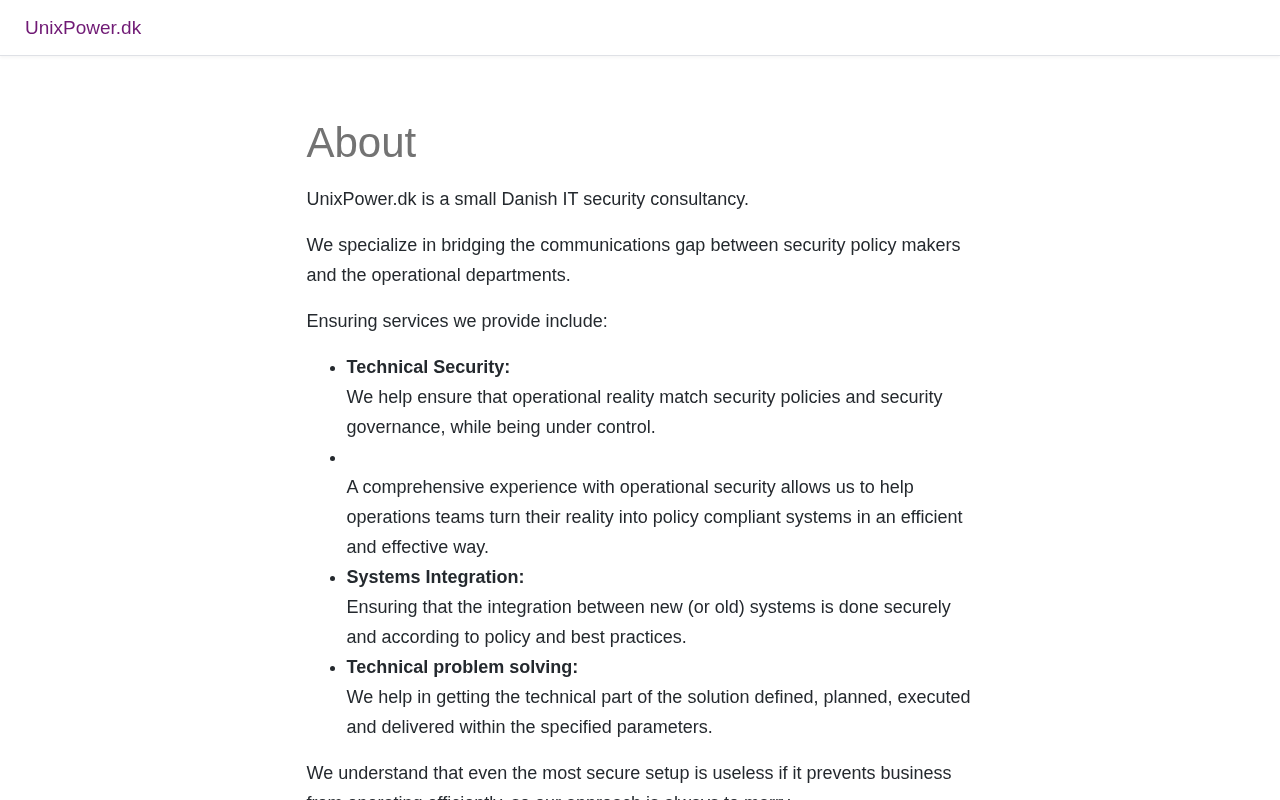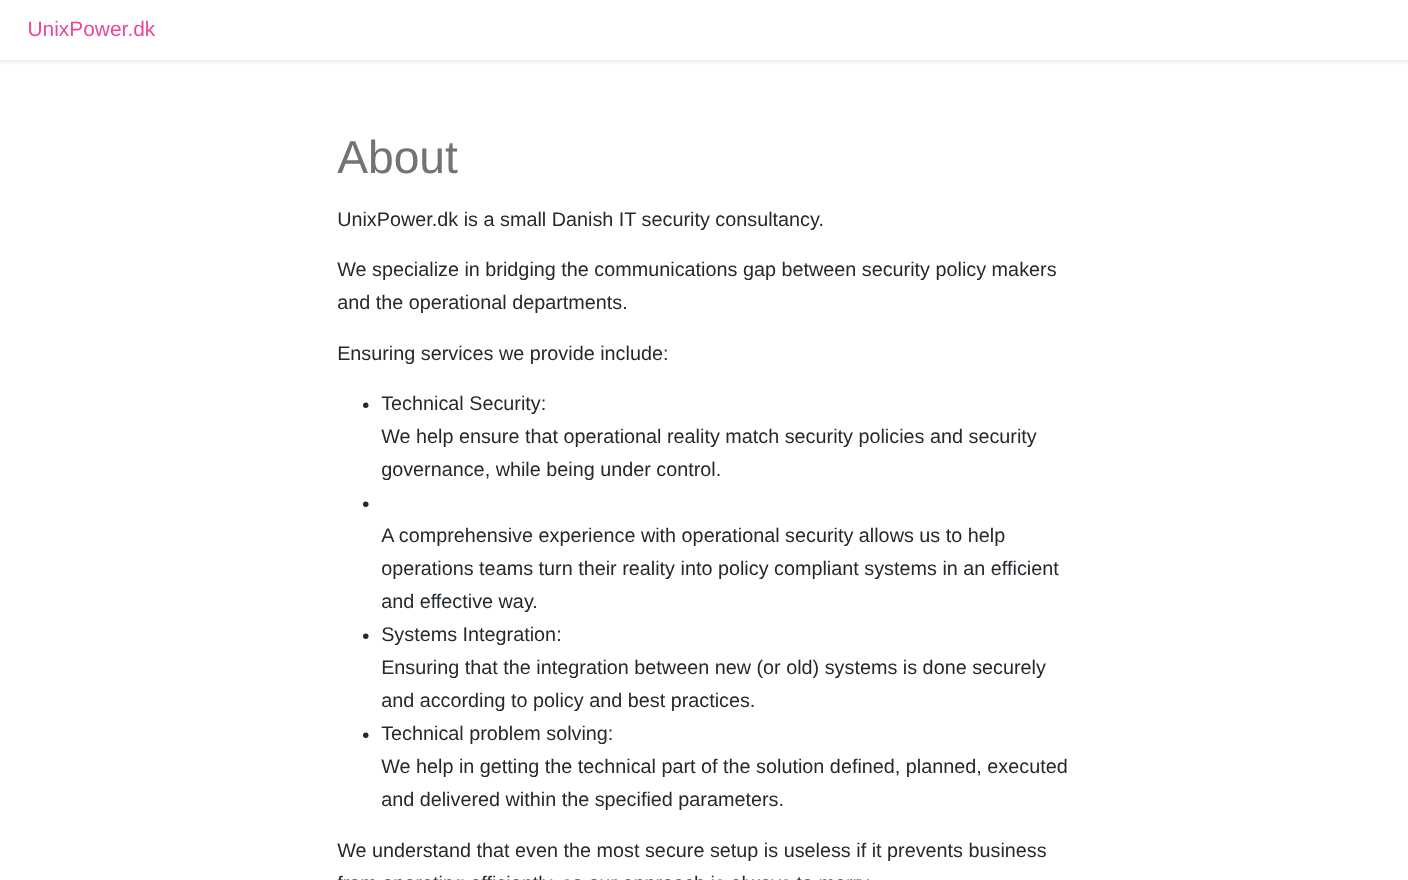--- a/index.html
+++ b/index.html
@@ -19,21 +19,21 @@
     background: #ffffff;
     border-bottom: 1px solid #dfe1e6;
     box-shadow: 0 2px 3px rgba(0,0,0,0.035);
     display: flex;
     align-items: center;
     padding: 0 25px;
   }
   .brand {
     font-size: 19px;
     line-height: 1;
-    color: #ec4899;
+    color: #701a75;
     text-decoration: none;
     font-weight: 400;
     cursor: pointer;
   }
   main.content {
     width: 667px;
     margin: 0 auto;
     padding-top: 62px;
     font-size: 18px;
     line-height: 30px;
@@ -51,21 +51,21 @@
   ul.services-list {
     margin: 16px 0;
     padding-left: 40px;
     list-style: disc outside;
   }
   ul.services-list li {
     margin: 0;
     padding: 0;
   }
   ul.services-list li strong {
-    font-weight: 400;
+    font-weight: 700;
   }
 </style>
 </head>
 <body>
 
 <header class="site-header">
   <a class="brand">UnixPower.dk</a>
 </header>
 
 <main class="content">

